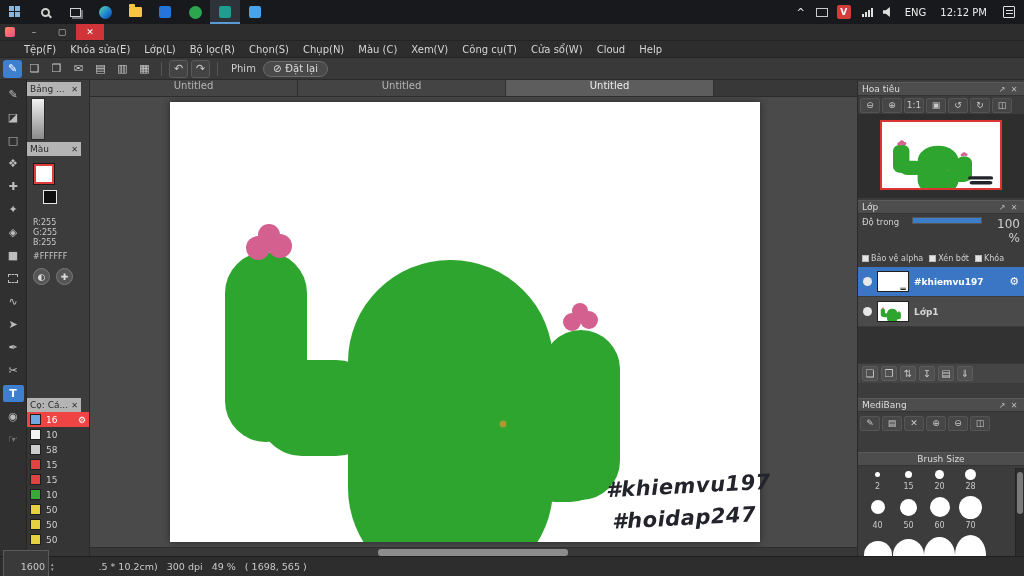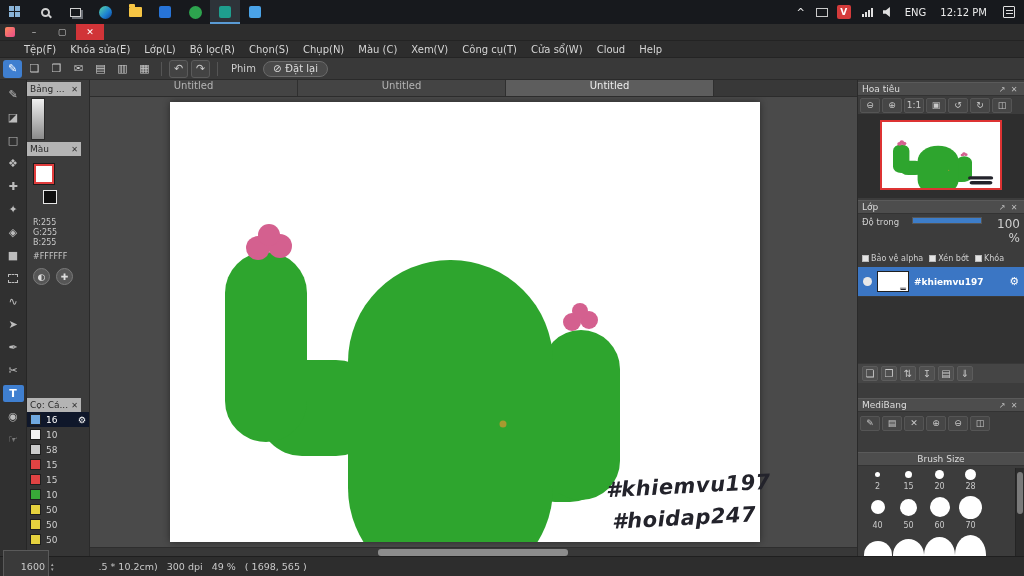--- a/index.html
+++ b/index.html
@@ -64,21 +64,21 @@
 .lphead .x{margin-left:auto;font-size:8px;color:#333}
 .gradstrip{position:absolute;left:4px;top:18px;width:14px;height:42px;background:linear-gradient(#f0f0f0,#8a8a8a);border:1px solid #2a2a2a}
 .swatch-fg{position:absolute;left:7px;top:84px;width:20px;height:20px;background:#fff;border:2px solid #e03c3c;box-shadow:0 0 0 1px #1c1c1c}
 .swatch-bg{position:absolute;left:16px;top:110px;width:14px;height:14px;background:#101010;border:1px solid #e8e8e8}
 .rgb{position:absolute;left:6px;top:138px;font-size:8px;color:#c9c9c9;line-height:10px}
 .hex{position:absolute;left:6px;top:172px;font-size:8px;color:#c9c9c9}
 .cbtns{position:absolute;left:6px;top:188px;display:flex;gap:6px}
 .cbtn{width:17px;height:17px;border-radius:50%;background:#565656;border:1px solid #7a7a7a;display:flex;align-items:center;justify-content:center;font-size:9px;color:#ddd}
 .brushlist{position:absolute;left:0;right:0;top:332px;bottom:0;overflow:hidden;background:#353535}
 .brushrow{height:15px;display:flex;align-items:center;padding:0 3px;gap:5px;font-size:9px;color:#d0d0d0}
-.brushrow.sel{background:#0f172a;color:#fff}
+.brushrow.sel{background:#ef4444;color:#fff}
 .bsw{width:11px;height:11px;border:1px solid #1e1e1e;flex:none}
 .brushrow .gear{margin-left:auto;font-size:9px;color:#fff}
 
 
 .workarea{position:absolute;left:90px;top:80px;width:767px;height:476px}
 .tabbar{position:absolute;top:0;left:0;right:0;height:17px;background:#383838;display:flex;border-bottom:1px solid #2c2c2c}
 .tab{width:208px;height:100%;background:#444;border-right:1px solid #2f2f2f;display:flex;align-items:flex-start;justify-content:center;font-size:10px;color:#b5b5b5}
 .tab.active{background:#5d5d5d;color:#eee}
 .workspace{position:absolute;top:17px;left:0;right:0;bottom:0;background:#4a4a4a;overflow:hidden}
 .canvas{position:absolute;left:80px;top:5px;width:590px;height:440px;background:#fff;box-shadow:0 0 7px rgba(0,0,0,.45)}
@@ -491,20 +491,29 @@
       <div class="lrow sel">
         <span class="eye"></span>
         <span class="lthumb" actable="false">
             <svg viewBox="0 0 590 440" preserveAspectRatio="none">
               <use href="#ink-g"></use>
             </svg>
           </span>
         <span class="lname">#khiemvu197</span>
         <span class="lgear">⚙</span>
       </div>
+      <div class="lrow">
+        <span class="eye"></span>
+        <span class="lthumb">
+            <svg viewBox="0 0 590 440" preserveAspectRatio="none">
+              <use href="#cactus-g"></use>
+            </svg>
+          </span>
+        <span class="lname">Lớp1</span>
+      </div>
     </div>
     <div class="lbar">
       <span class="lic">
           <span>❏</span>
         </span>
       <span class="lic">
           <span>❐</span>
         </span>
       <span class="lic">
           <span>⇅</span>

